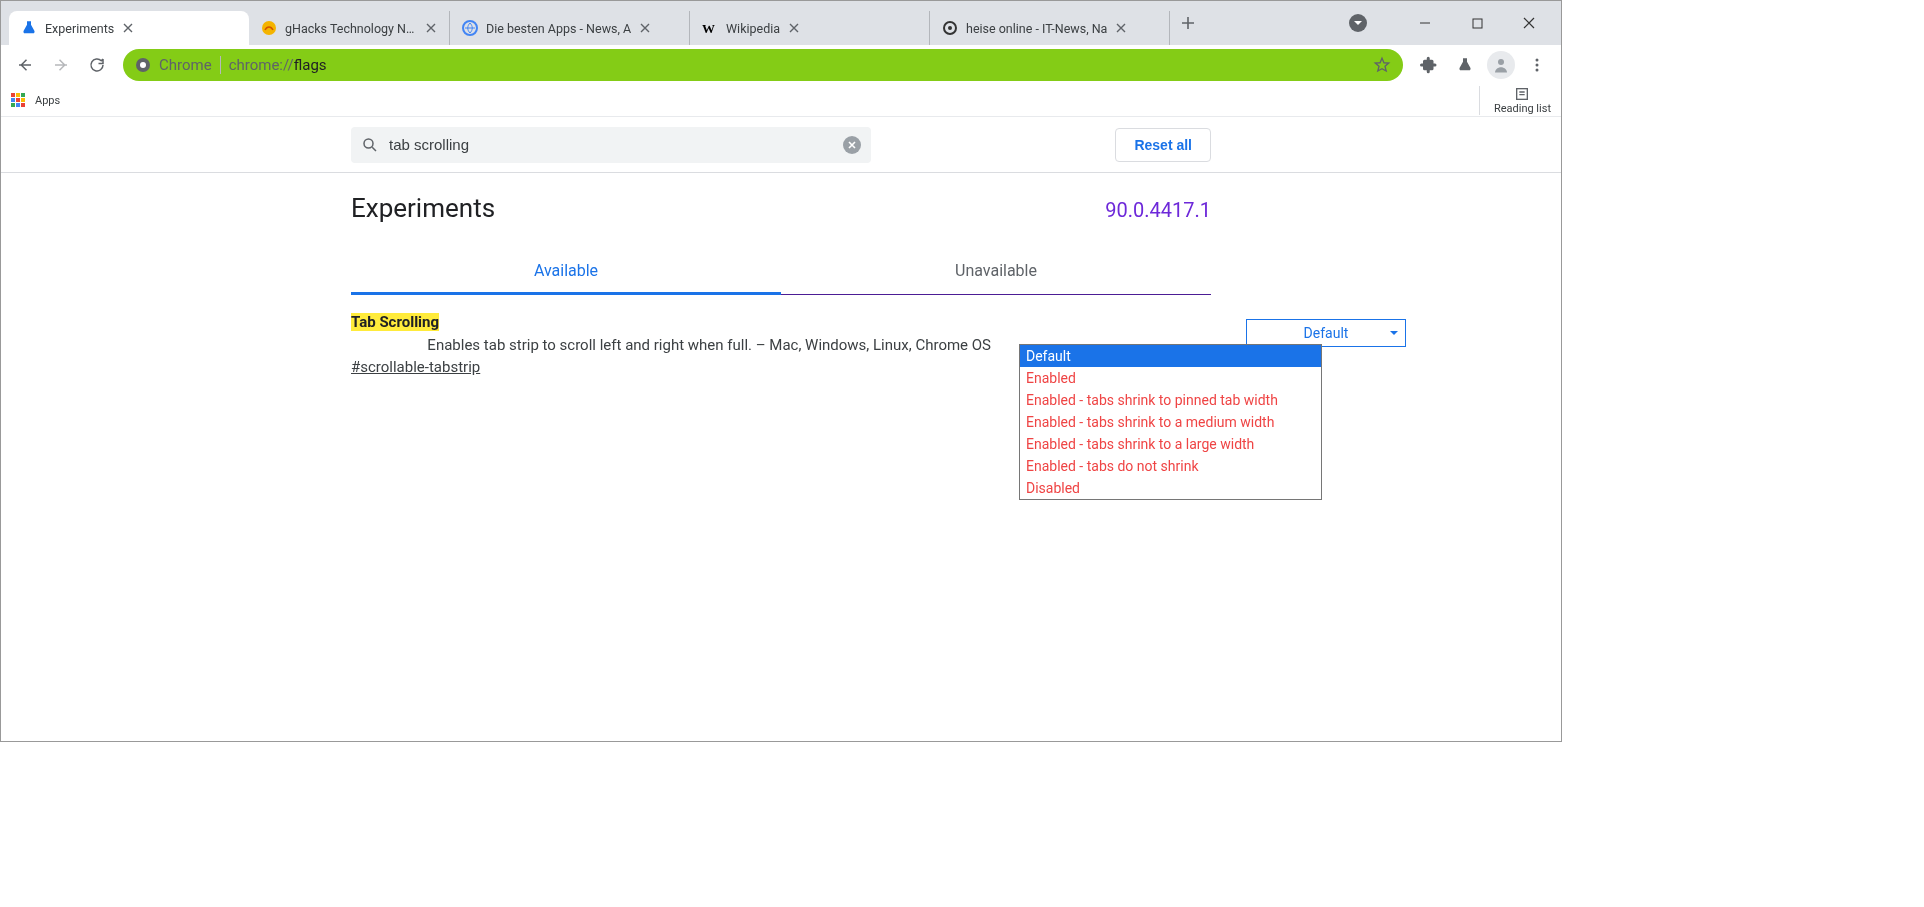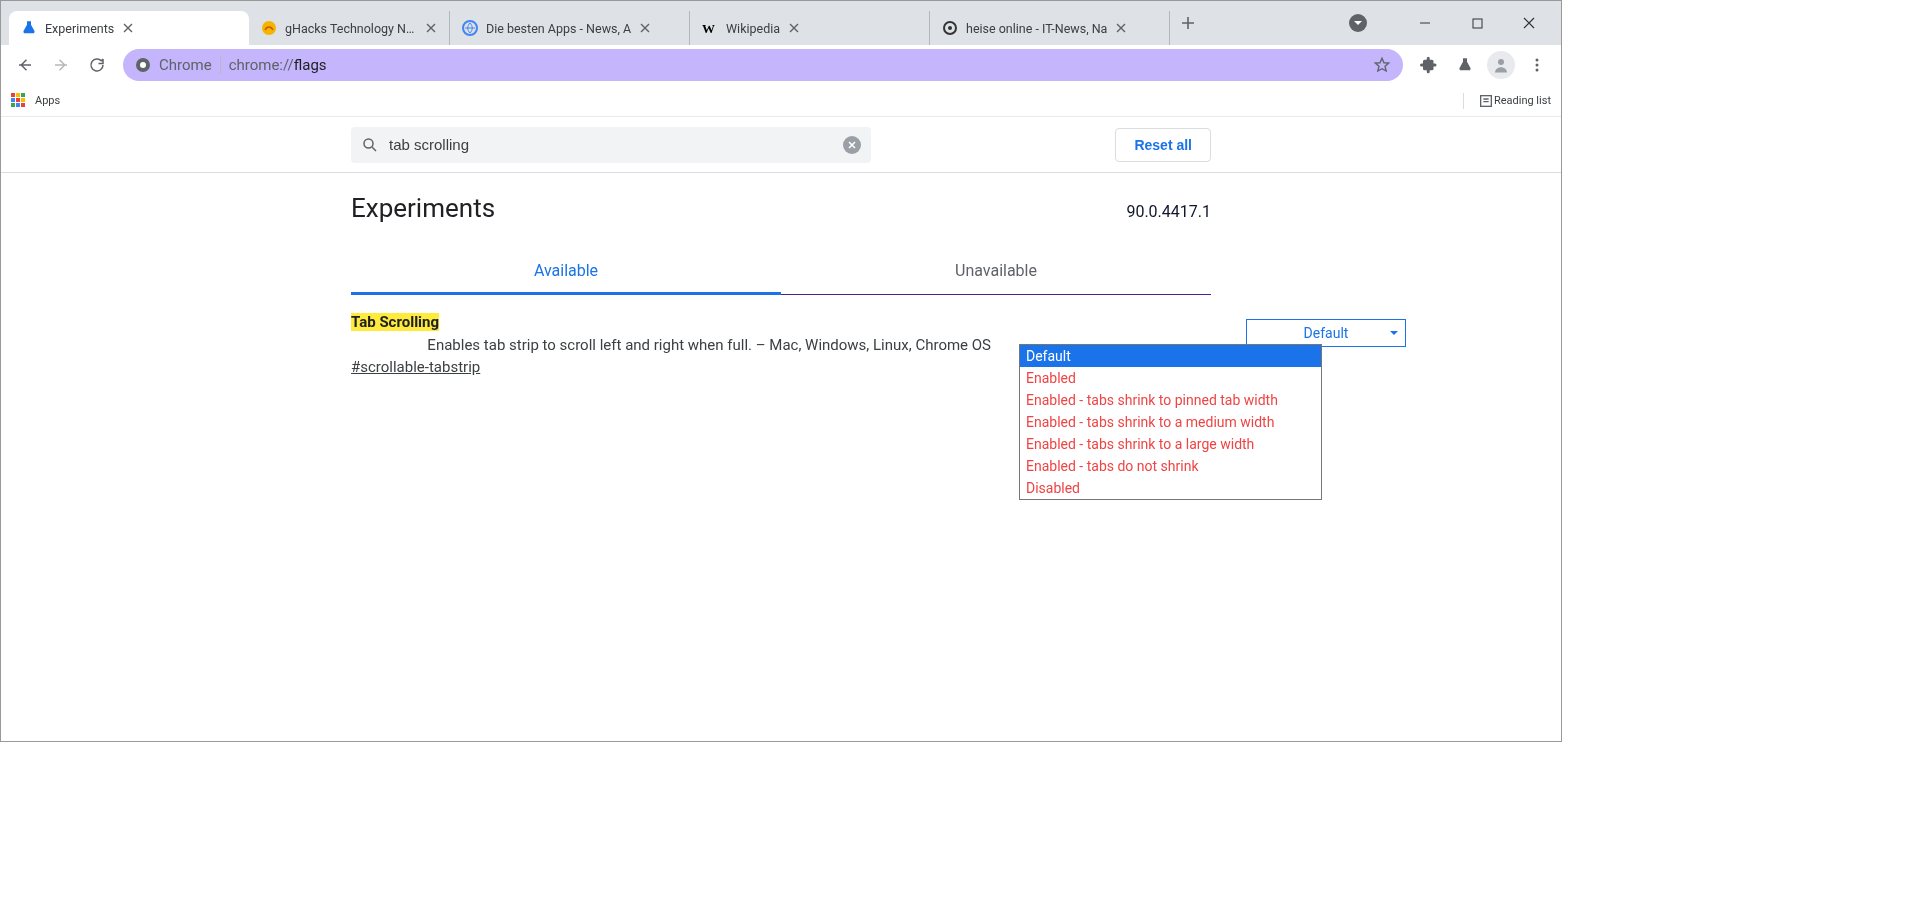--- a/index.html
+++ b/index.html
@@ -21,56 +21,56 @@
 
 .win-controls { position: absolute; right: 0; top: 0; height: 44px; display: flex; align-items: center; gap: 24px; padding-right: 18px; color: #333; }
 .win-controls .wc { width: 28px; height: 28px; display: flex; align-items: center; justify-content: center; }
 .circle-down { width: 18px; height: 18px; border-radius: 50%; background: #5f6368; display: flex; align-items: center; justify-content: center; margin-right: 20px; }
 .circle-down svg { width: 10px; height: 10px; fill: #fff; }
 
 
 .toolbar { height: 40px; background: #fff; display: flex; align-items: center; padding: 0 8px; gap: 4px; border-bottom: 1px solid #fff; }
 .tbtn { width: 32px; height: 32px; border-radius: 50%; display: flex; align-items: center; justify-content: center; color: #5f6368; }
 .tbtn.disabled { color: #b6b8bb; }
-.omnibox { flex: 1; height: 32px; background: #c4b5fd; border-radius: 16px; display: flex; align-items: center; padding: 0 12px; gap: 8px; margin: 0 6px; }
+.omnibox { flex: 1; height: 32px; background: #84cc16; border-radius: 16px; display: flex; align-items: center; padding: 0 12px; gap: 8px; margin: 0 6px; }
 .omnibox .oprefix { color: #5f6368; font-size: 15px; }
 .omnibox .divider { width: 1px; height: 18px; background: #b6b8bb; }
 .omnibox .url { color: #5f6368; font-size: 15px; }
 .omnibox .url .em { color: #202124; }
 .omnibox .spacer { flex: 1; }
 .avatar { width: 28px; height: 28px; border-radius: 50%; background: #e8eaed; display: flex; align-items: center; justify-content: center; }
 
 
 .bookmarks { height: 32px; background: #fff; border-bottom: 1px solid #e8eaed; display: flex; align-items: center; padding: 0 10px; justify-content: space-between; }
 .bookmarks .left { display: flex; align-items: center; gap: 8px; }
 .apps-icon { width: 16px; height: 16px; display: grid; grid-template-columns: repeat(3, 4px); grid-template-rows: repeat(3, 4px); gap: 1px; }
 .apps-icon span:nth-child(1){background:#ea4335;} .apps-icon span:nth-child(2){background:#fbbc05;} .apps-icon span:nth-child(3){background:#34a853;}
 .apps-icon span:nth-child(4){background:#4285f4;} .apps-icon span:nth-child(5){background:#ea4335;} .apps-icon span:nth-child(6){background:#fbbc05;}
 .apps-icon span:nth-child(7){background:#34a853;} .apps-icon span:nth-child(8){background:#4285f4;} .apps-icon span:nth-child(9){background:#ea4335;}
 .bookmarks .label { font-size: 11px; color: #3c4043; }
-.bookmarks .right { display: flex; align-items: center; border-left: 1px solid #dadce0; padding-left: 14px; }
+.bookmarks .right { display: flex; align-items: center; border-left: 1px solid #dadce0; padding-left: 14px; flex-direction: column; }
 
 
 .content { flex: 1; background: #fff; overflow-y: scroll; position: relative; }
 .content::-webkit-scrollbar { width: 17px; }
 .content::-webkit-scrollbar-track { background: #f1f1f1; }
 .content::-webkit-scrollbar-thumb { background: #c1c1c1; }
 
 .search-row { height: 56px; border-bottom: 1px solid #dadce0; display: flex; align-items: center; justify-content: center; background: #fff; position: relative; }
 .search-row-inner { width: 860px; display: flex; align-items: center; gap: 14px; justify-content: space-between; }
 .searchbox { width: 520px; height: 36px; background: #f1f3f4; border-radius: 4px; display: flex; align-items: center; padding: 0 10px; gap: 10px; }
 .searchbox input { flex: 1; border: none; background: transparent; font-size: 15px; color: #3c4043; outline: none; }
 .clearbtn { width: 18px; height: 18px; border-radius: 50%; background: #9aa0a6; display: flex; align-items: center; justify-content: center; }
 .clearbtn svg { width: 10px; height: 10px; fill: #fff; }
 .reset { border: 1px solid #dadce0; background: #fff; color: #1a73e8; font-size: 14px; padding: 8px 18px; border-radius: 4px; font-weight: 700; }
 
 .page { width: 860px; margin: 0 auto; padding-top: 20px; position: relative; }
 .heading-row { display: flex; justify-content: space-between; align-items: baseline; margin-bottom: 26px; }
 .heading { font-size: 26px; font-weight: 400; color: #202124; }
-.version { font-size: 16px; color: #0f172a; }
+.version { font-size: 20px; color: #6d28d9; }
 
 .tabs-nav { display: flex; border-bottom: 1px solid #4c1d95; margin-bottom: 18px; }
 .tabs-nav .tabitem { flex: 1; text-align: center; padding: 12px 0; font-size: 16px; color: #5f6368; }
 .tabs-nav .tabitem.active { color: #1a73e8; border-bottom: 3px solid #1a73e8; margin-bottom: -1px; }
 
 .flag { margin-bottom: 36px; position: relative; }
 .flag-title { font-size: 15px; font-weight: 700; color: #202124; }
 .flag-title .hl { background: #ffeb3b; }
 .flag-desc { font-size: 15px; color: #3c4043; margin: 4px 0 2px 0; max-width: 640px; line-height: 1.4; text-align: right; }
 .flag-hash { font-size: 15px; color: #3c4043; text-decoration: underline; }

